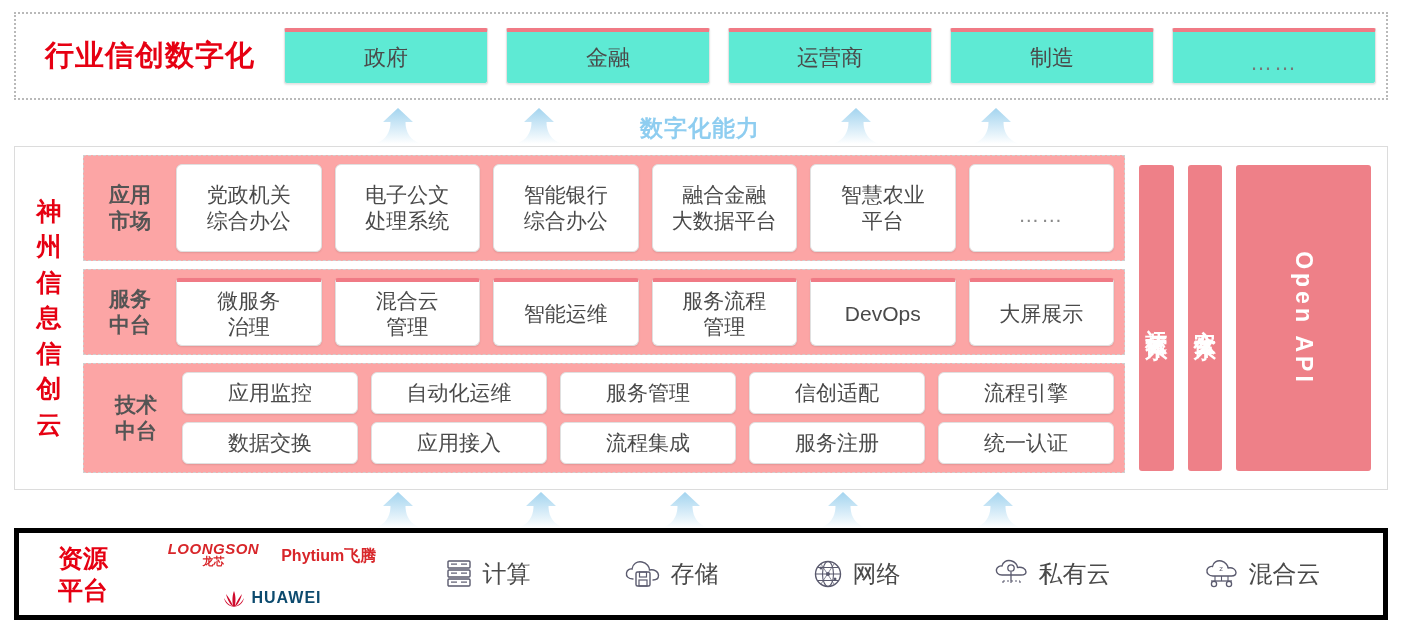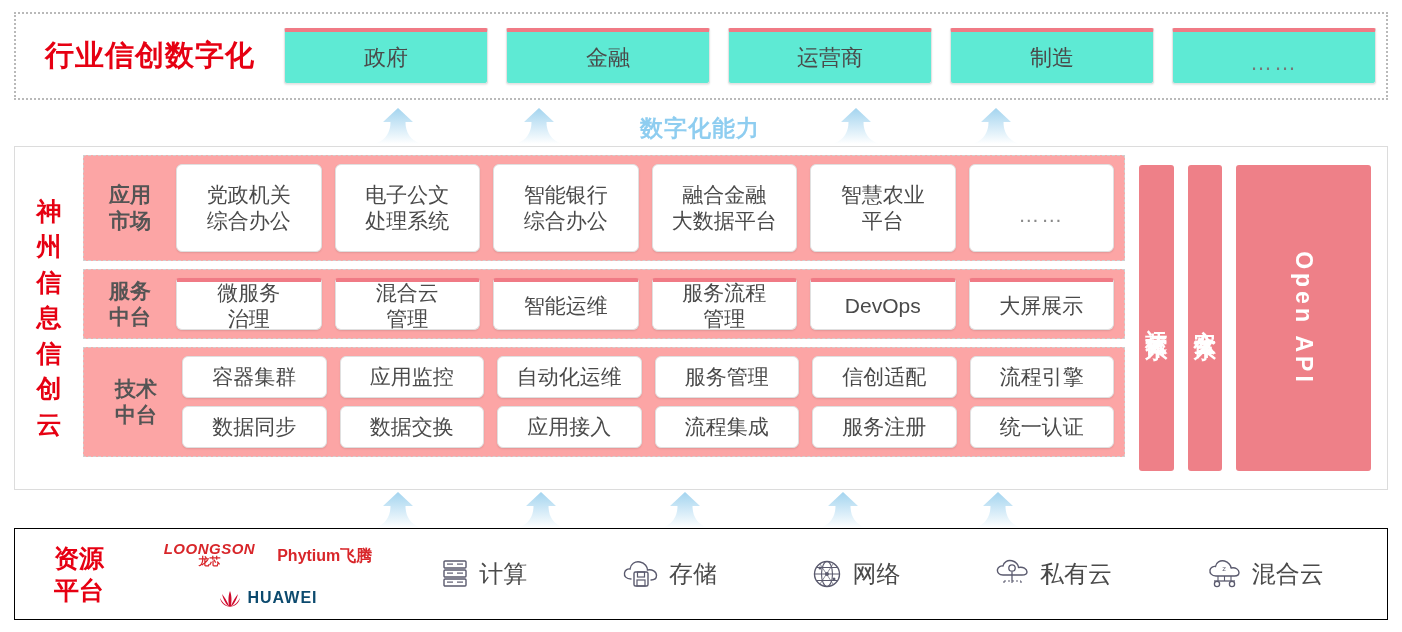--- a/index.html
+++ b/index.html
@@ -65,21 +65,21 @@
   .layers { flex: 1; display: flex; flex-direction: column; padding: 8px 0 10px 0; gap: 8px; }
 
   .layer {
     background: #fca5a5;
     border: 1px dashed #cfcfcf;
     display: flex; align-items: center;
     padding: 8px 10px;
     gap: 10px;
   }
   .layer-app { height: 106px; }
-  .layer-svc { height: 70px; }
+  .layer-svc { height: 86px; }
   .layer-tech { height: 110px; padding-left: 16px; }
 
   .layer-label {
     width: 72px; flex: none;
     font-size: 21px; font-weight: bold; color: #545454;
     line-height: 1.25; text-align: center;
   }
   .layer-cards { flex: 1; display: flex; gap: 13px; height: 100%; }
   .tech-grid { flex: 1; display: flex; flex-direction: column; gap: 8px; height: 100%; }
   .tech-row { flex: 1; display: flex; gap: 13px; }
@@ -127,21 +127,21 @@
 
   
   .arrow-strip-bottom {
     position: absolute; left: 0; top: 490px; width: 1402px; height: 38px;
   }
 
   
   .resource-box {
     position: absolute; left: 14px; top: 528px;
     width: 1374px; height: 92px;
-    border: 1px solid #000000;
+    border: 5px solid #000000;
     background: #fff;
     display: flex; align-items: center;
   }
   .resource-title {
     width: 128px; flex: none; text-align: center;
     color: #e60012; font-size: 25px; font-weight: bold; line-height: 1.3;
   }
   .vendor-logos {
     width: 250px; flex: none;
     display: flex; flex-direction: column; align-items: center; gap: 22px;
@@ -273,29 +273,27 @@
         </div>
       </div>
 
       <div class="layer layer-tech">
         <div class="layer-label">
           <div>技术</div>
           <div>中台</div>
         </div>
         <div class="tech-grid">
           <div class="tech-row">
-            <div class="card">容器集群</div>
             <div class="card">应用监控</div>
             <div class="card">自动化运维</div>
             <div class="card">服务管理</div>
             <div class="card">信创适配</div>
             <div class="card">流程引擎</div>
           </div>
           <div class="tech-row">
-            <div class="card">数据同步</div>
             <div class="card">数据交换</div>
             <div class="card">应用接入</div>
             <div class="card">流程集成</div>
             <div class="card">服务注册</div>
             <div class="card">统一认证</div>
           </div>
         </div>
       </div>
 
     </div>

